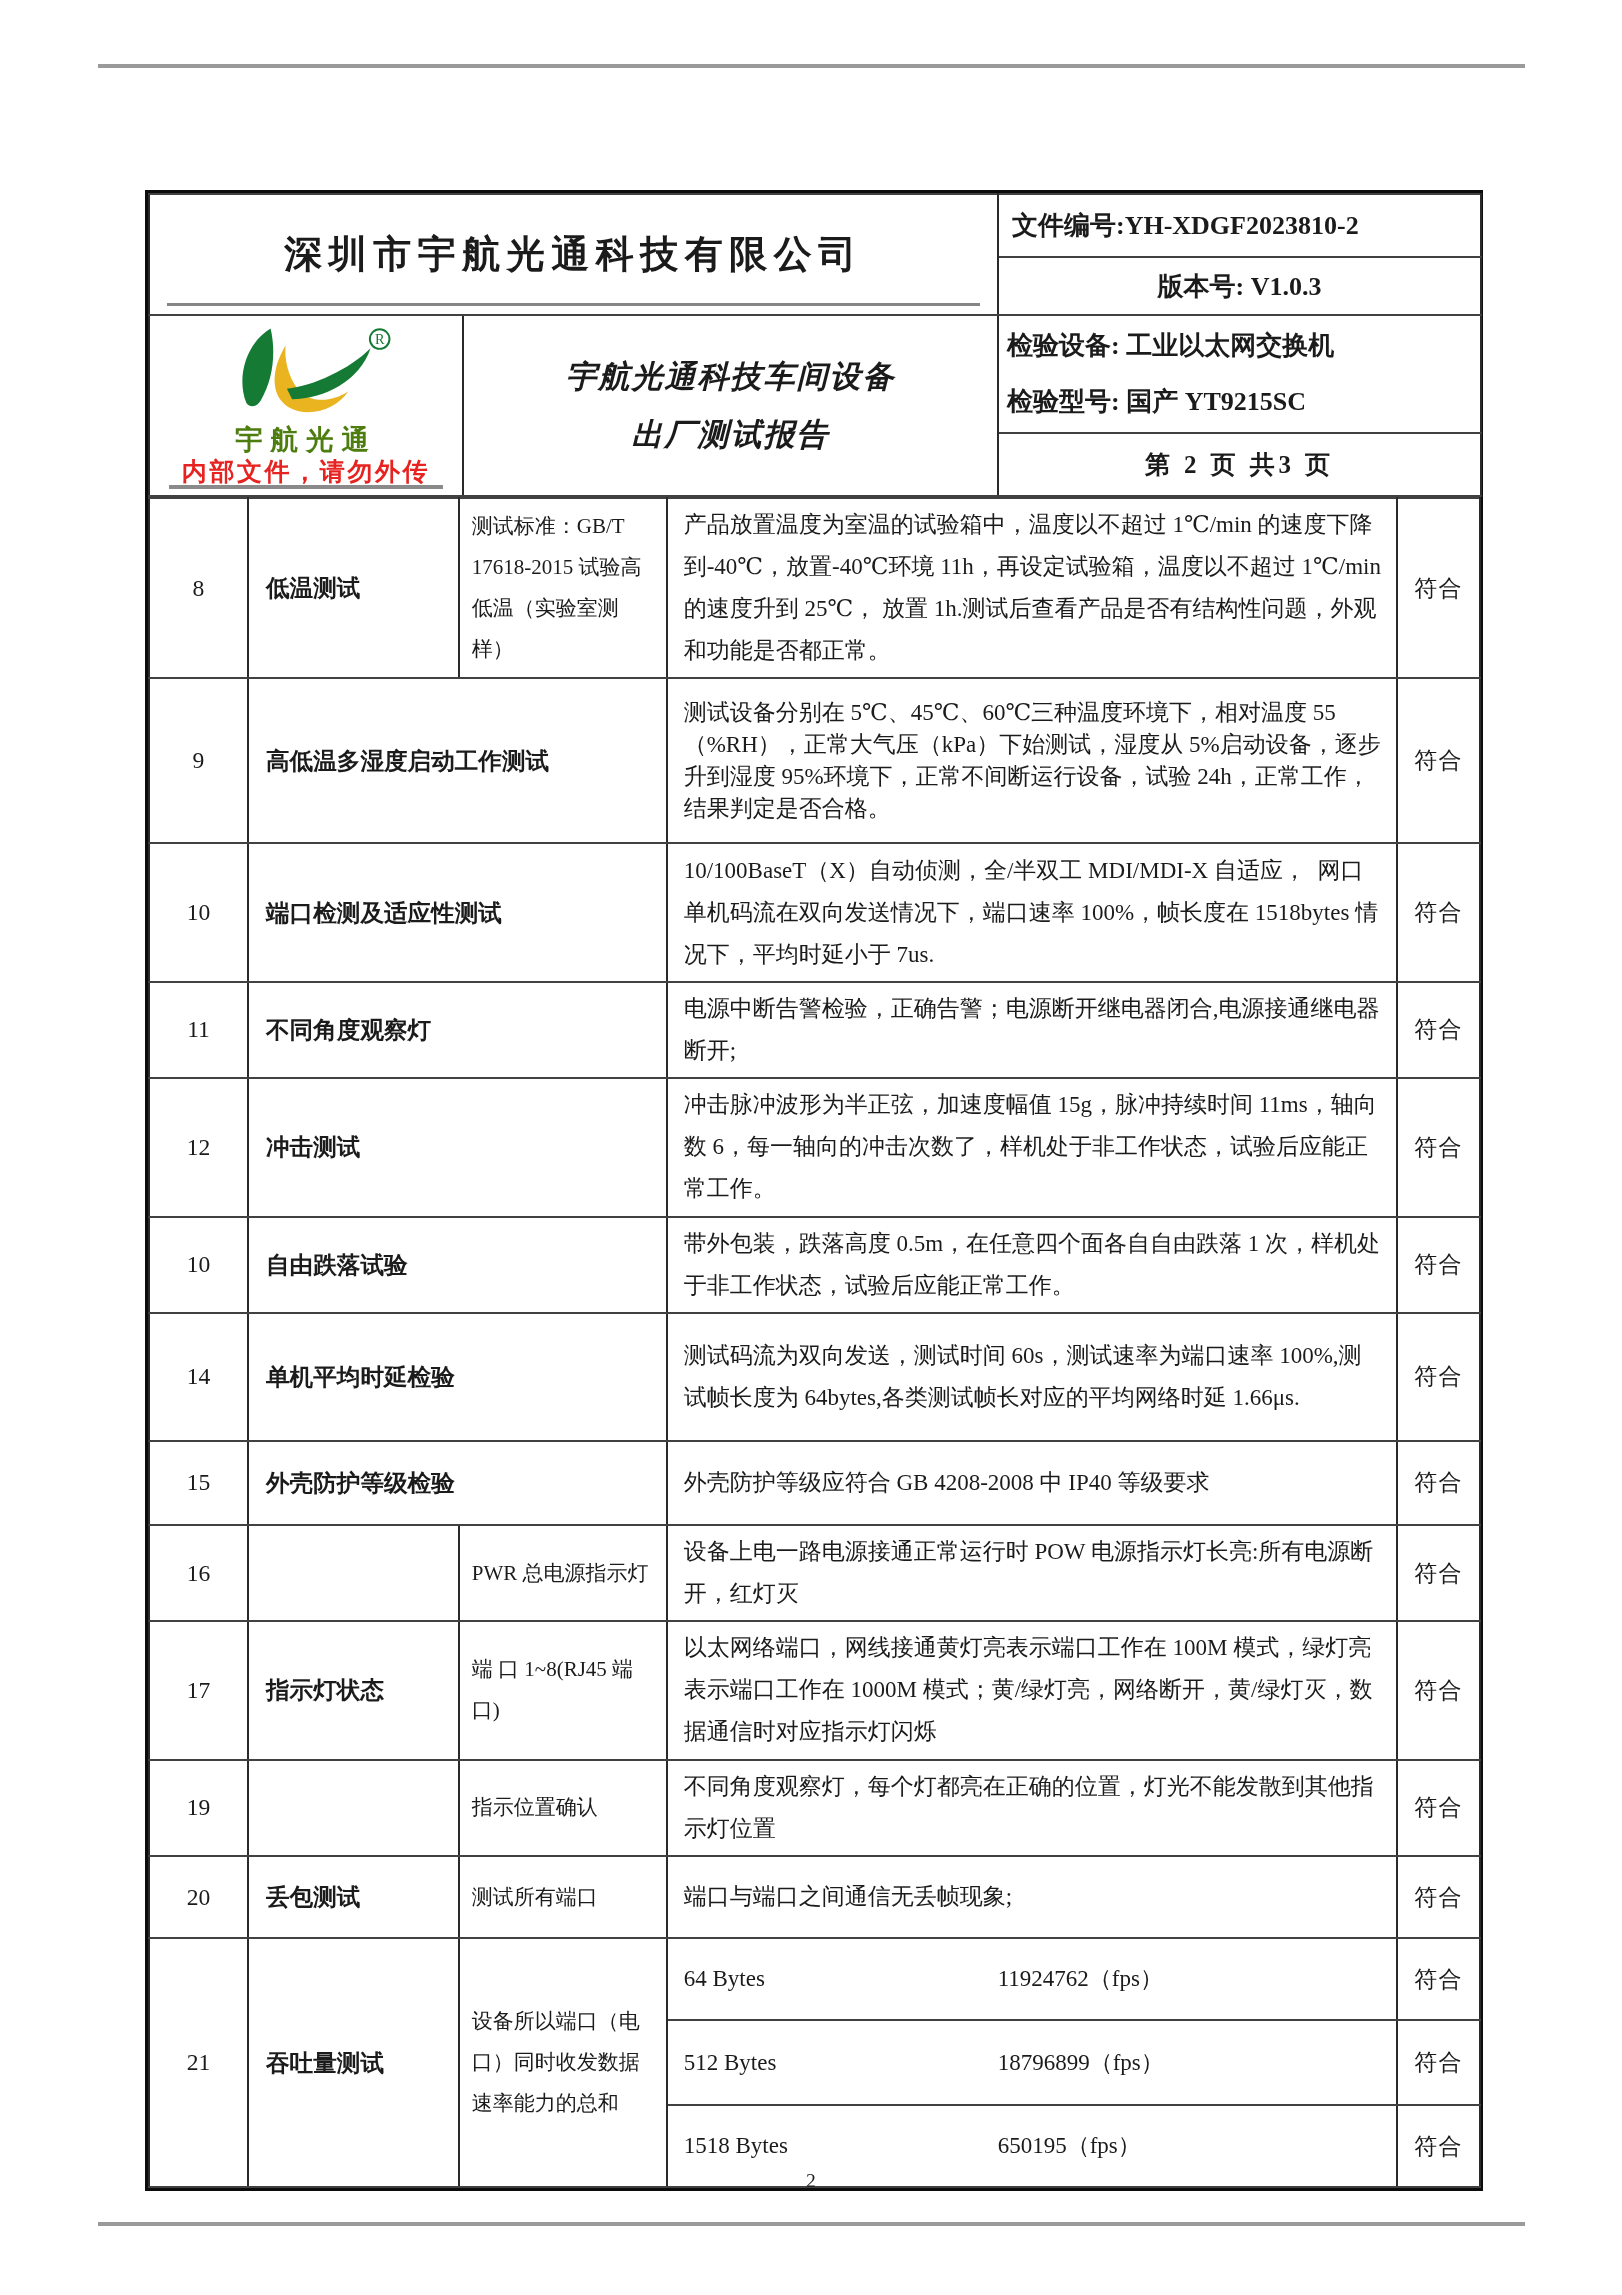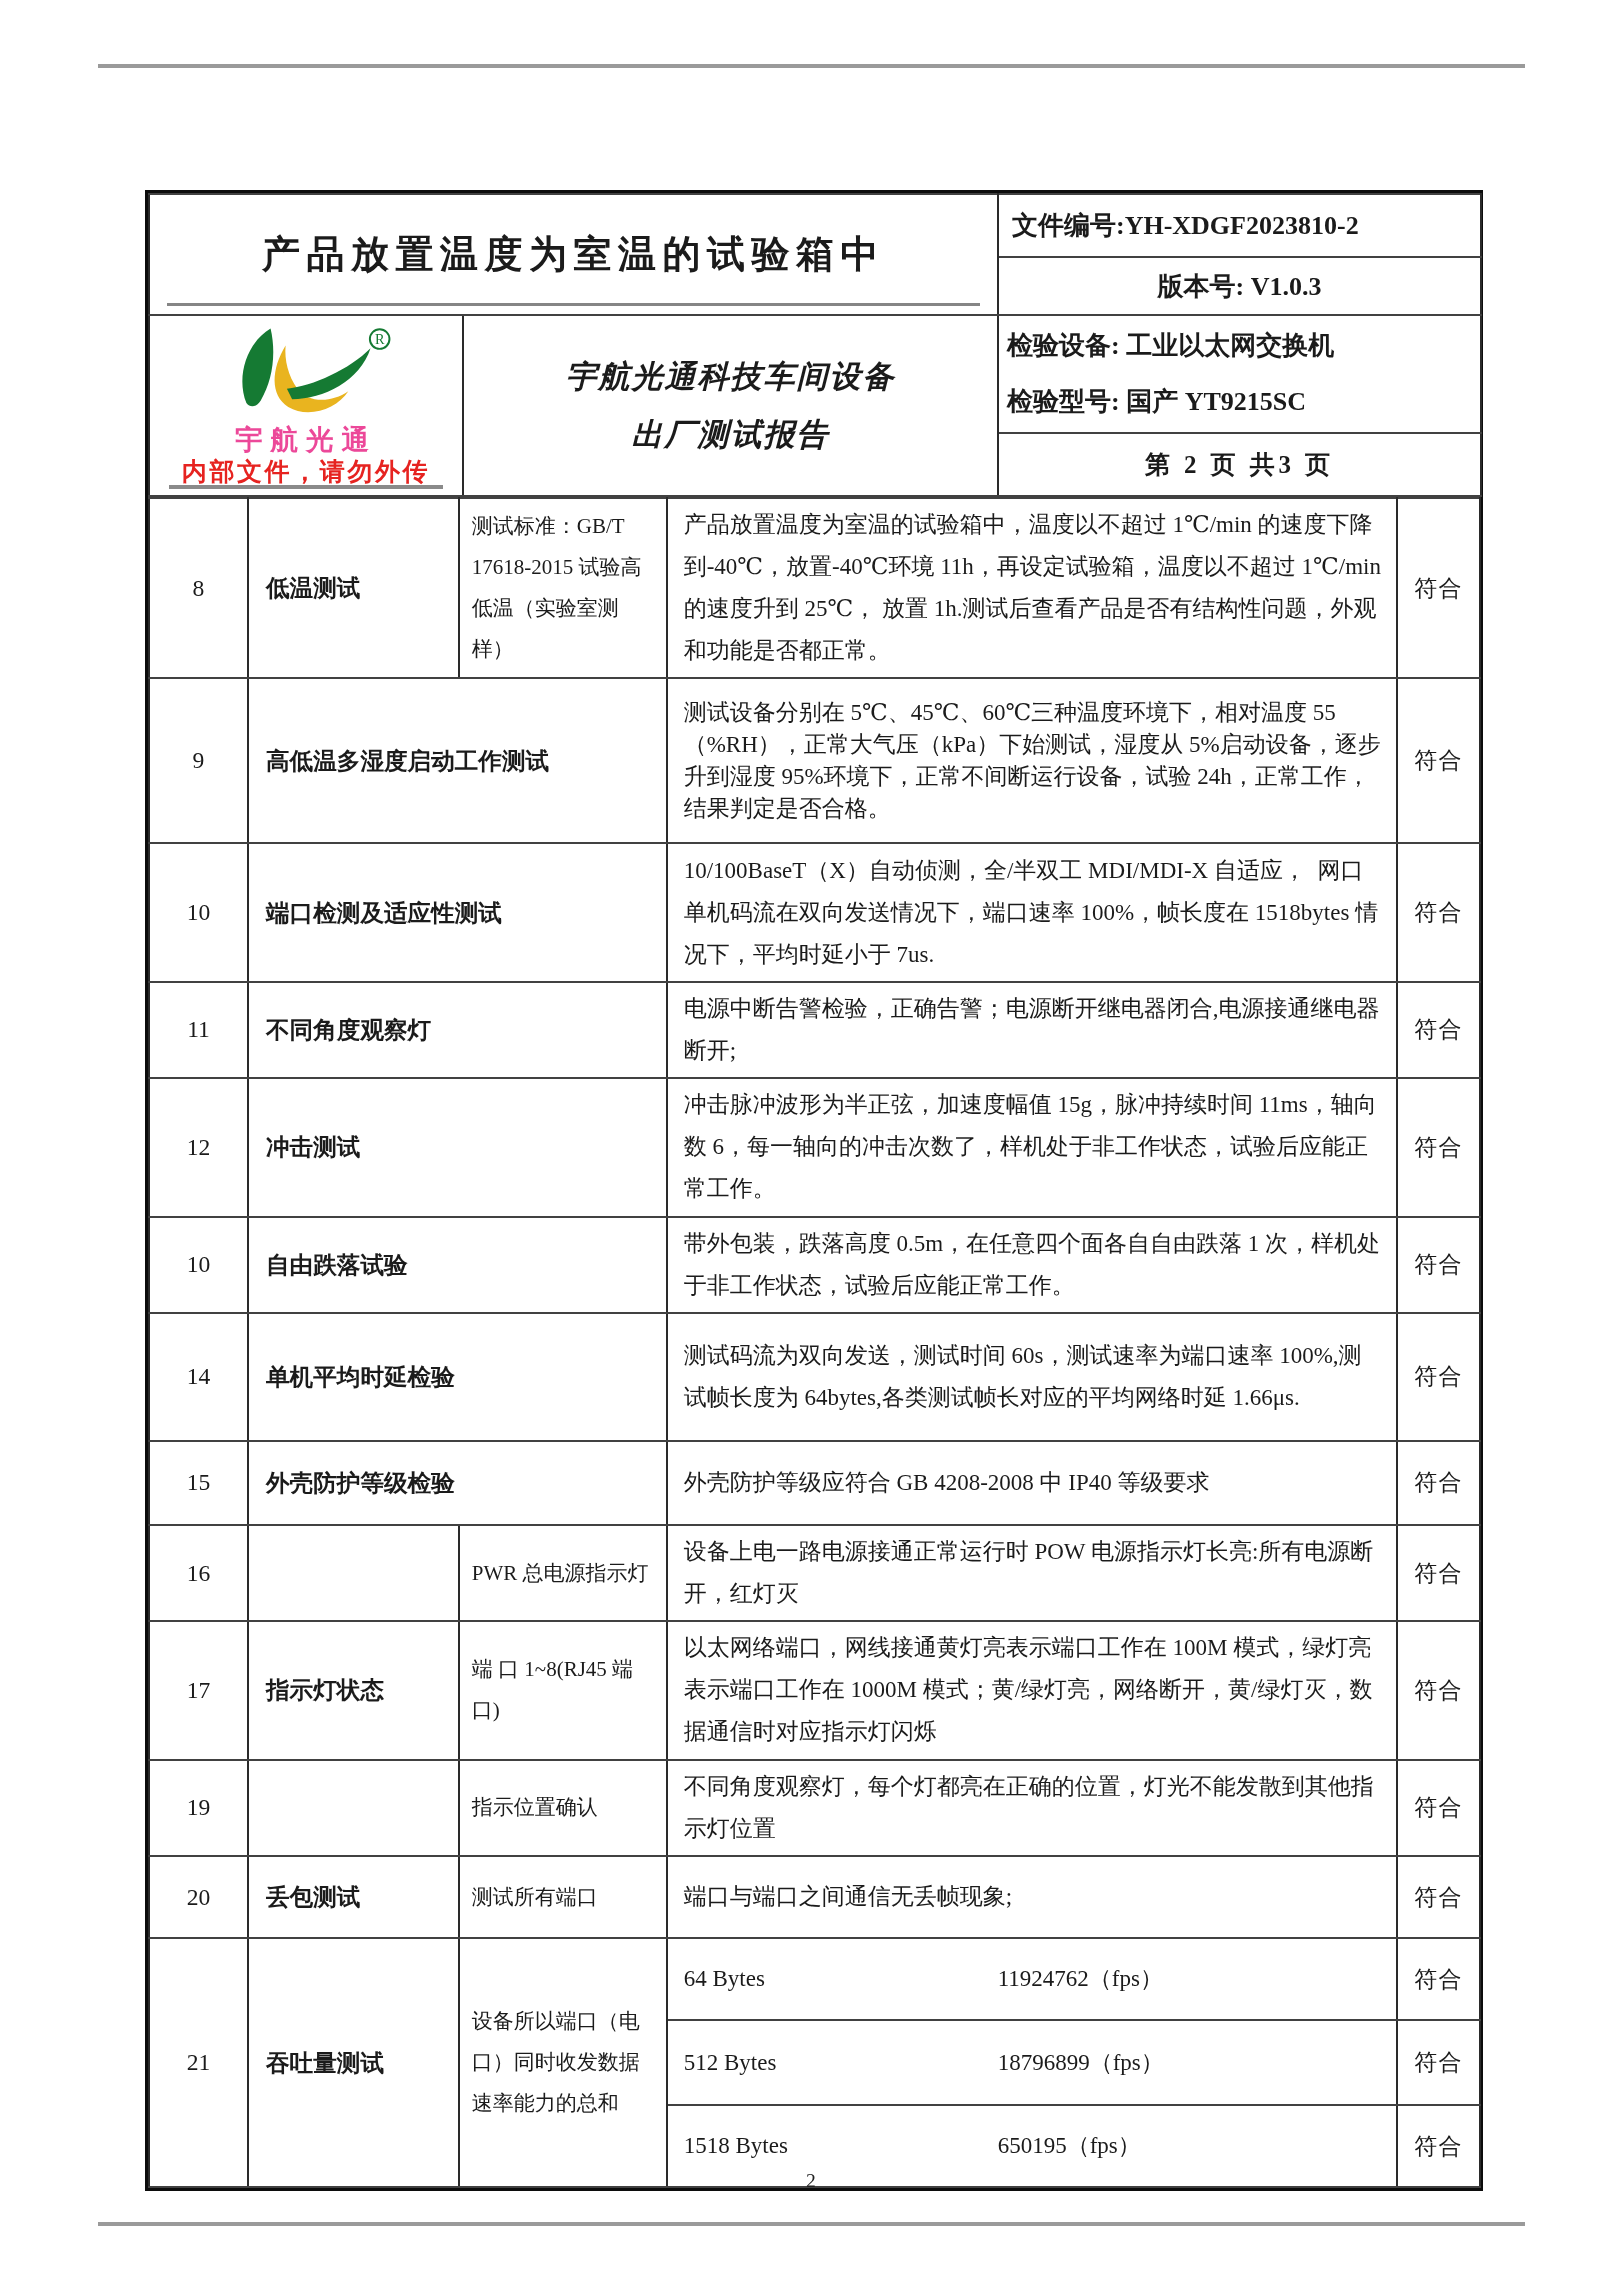--- a/index.html
+++ b/index.html
@@ -16,21 +16,21 @@
   td{border:2px solid #2a2a2a;border-top:2.6px solid #414141;border-bottom:2.6px solid #414141;
      vertical-align:middle;padding:0;overflow:hidden;}
 
   
   .company-cell{position:relative;text-align:center;}
   .company{font-size:38px;font-weight:700;letter-spacing:6.5px;}
   .company-rule{position:absolute;left:2%;right:2%;bottom:7.9px;height:3.3px;background:#858585;}
 
   .logo-cell{position:relative;text-align:center;}
   .logo-art{position:relative;width:203px;height:98px;margin:3.9px auto 0;}
-  .logo-text{font-size:27.5px;font-weight:700;color:#ec4899;letter-spacing:7.9px;line-height:31px;}
+  .logo-text{font-size:27.5px;font-weight:700;color:#4d7c0f;letter-spacing:7.9px;line-height:31px;}
   .confidential{font-size:25px;font-weight:700;color:#e62320;letter-spacing:2.6px;line-height:34px;}
   .logo-rule{position:absolute;left:6%;width:88%;bottom:6.5px;height:3.9px;background:#8a8a8a;}
 
   .title-cell{text-align:center;}
   .title-line{font-size:31px;font-weight:700;letter-spacing:2px;line-height:58px;font-style:italic;}
 
   .docno{font-size:26px;font-weight:700;padding-left:13px;}
   .version{font-size:26px;font-weight:700;text-align:center;}
   .devmodel{font-size:26px;font-weight:700;padding-left:8px;line-height:56px;}
   .pageinfo{font-size:25px;font-weight:700;text-align:center;letter-spacing:3.9px;}
@@ -57,21 +57,21 @@
 
     <table>
       <colgroup>
           <col style="width:314px">
           <col style="width:535px">
           <col style="width:483px">
         </colgroup>
       <tbody>
           <tr style="height:63px">
         <td colspan="2" rowspan="2" class="company-cell">
-          <div class="company">产品放置温度为室温的试验箱中</div>
+          <div class="company">深圳市宇航光通科技有限公司</div>
           <div class="company-rule"></div>
         </td>
         <td class="docno">文件编号:YH-XDGF2023810-2</td>
       </tr>
       <tr style="height:58px">
         <td class="version">版本号: V1.0.3</td>
       </tr>
       <tr style="height:118px">
         <td rowspan="2" class="logo-cell">
           <div class="logo-art">

